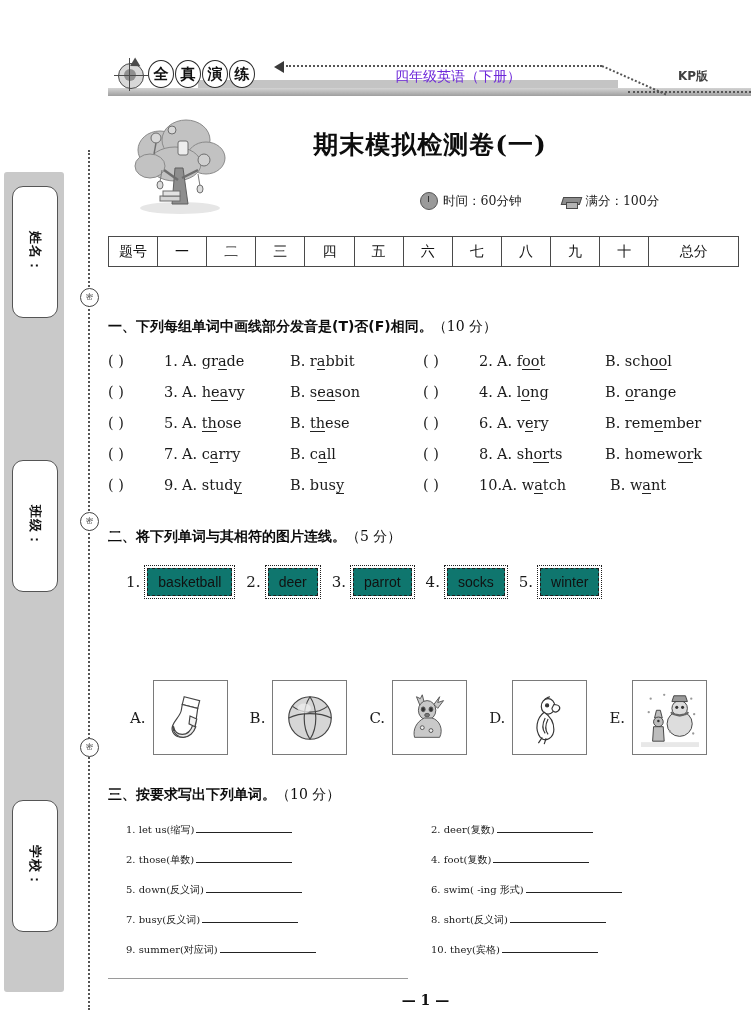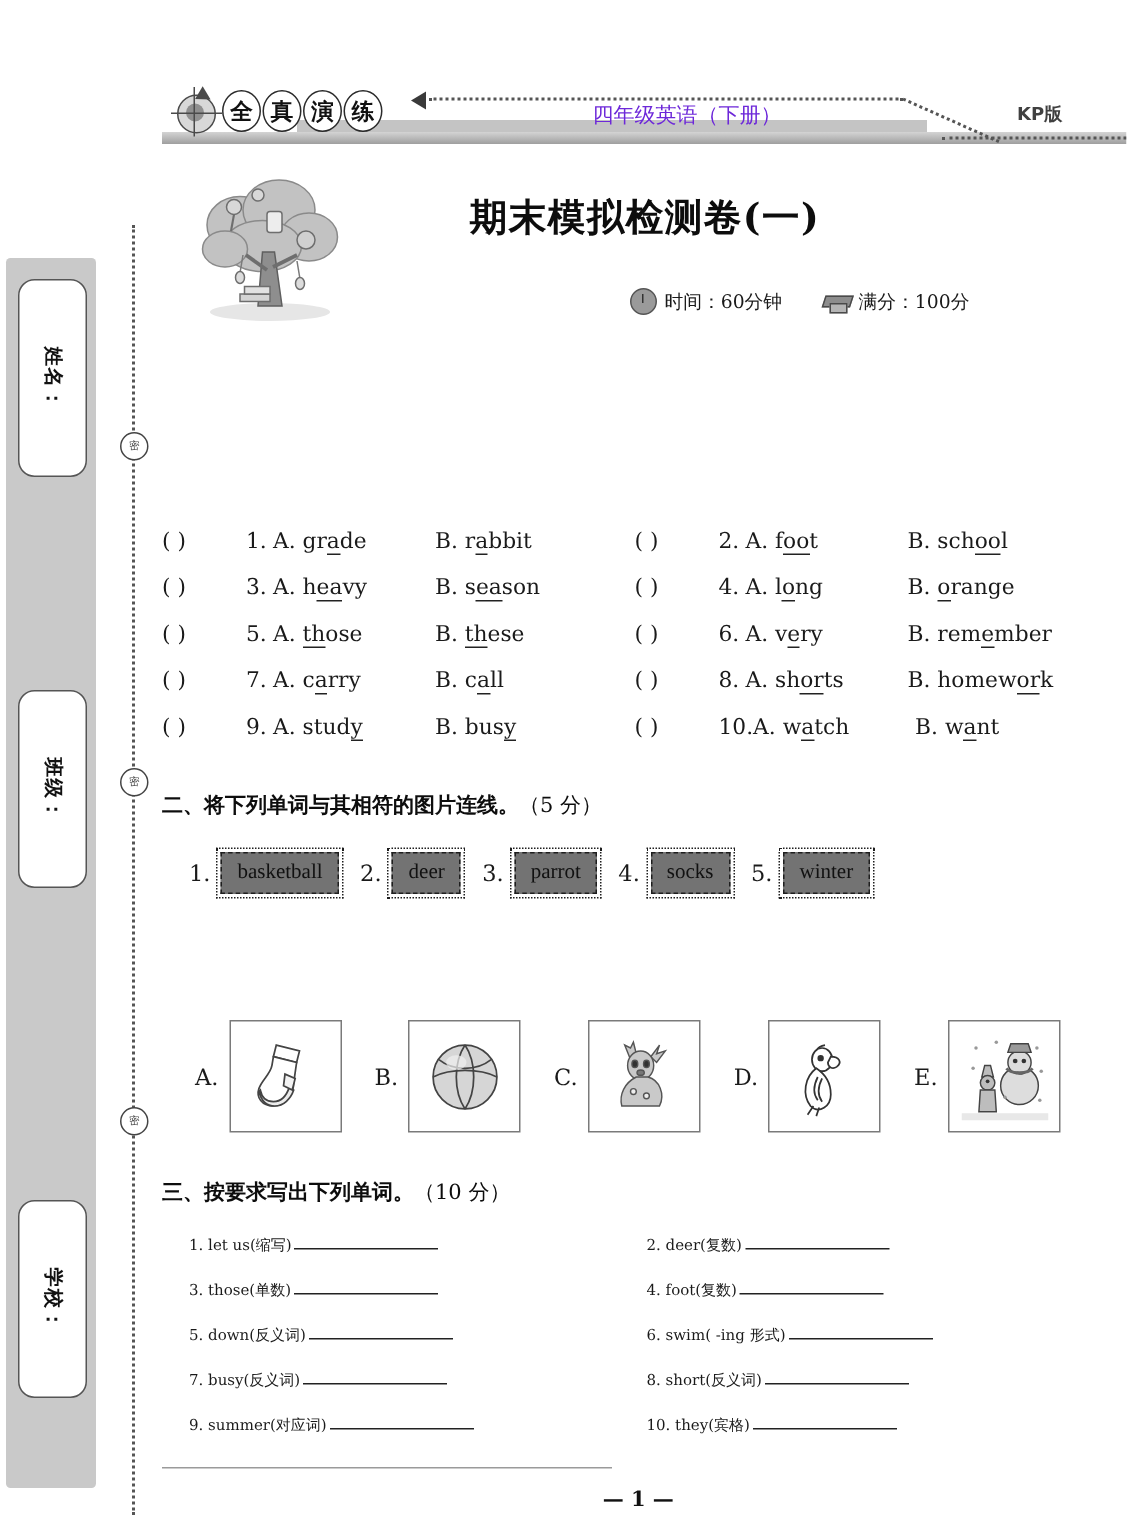--- a/index.html
+++ b/index.html
@@ -123,21 +123,21 @@
   
   .tree{position:absolute;left:20px;top:108px;width:120px;height:108px;}
 
   .paper-title{
     position:absolute;left:150px;top:128px;width:360px;text-align:center;
     font-family:"DejaVu Serif", serif;font-weight:700;font-size:25px;
     letter-spacing:1px;color:#0d0d0d;
   }
   .meta{
     position:absolute;left:320px;top:190px;width:320px;height:22px;
-    display:flex;align-items:center;gap:28px;
+    display:flex;align-items:center;gap:41px;
     font-size:12.5px;font-family:"DejaVu Serif", serif;color:#1a1a1a;
   }
   .meta-item{display:flex;align-items:center;gap:5px;white-space:nowrap;}
   .clock-ic{width:16px;height:16px;border-radius:50%;background:#9a9a9a;border:1px solid #555;position:relative;flex:0 0 auto;}
   .clock-ic::after{content:"";position:absolute;left:7px;top:3px;width:1.2px;height:6px;background:#333;}
   .cap-ic{width:18px;height:14px;position:relative;flex:0 0 auto;}
   .cap-ic .brd{position:absolute;left:0;top:3px;width:17px;height:6px;background:#8d8d8d;transform:skewX(-18deg);border:1px solid #4a4a4a;}
   .cap-ic .bse{position:absolute;left:4px;top:8px;width:10px;height:5px;background:#b5b5b5;border:1px solid #4a4a4a;}
 
   
@@ -170,22 +170,22 @@
   u{text-decoration:none;border-bottom:1px solid #222;padding-bottom:0px;}
 
   
   .p2{position:absolute;left:8px;top:560px;width:631px;}
   .wordrow{display:flex;align-items:center;height:44px;padding-left:18px;gap:0;}
   .wslot{display:flex;align-items:center;}
   .wnum{font-family:"DejaVu Serif", serif;font-size:15px;margin-right:7px;}
   .wbox{
     border:1.4px dashed #1e1e1e;
     padding:5px 10px;
-    font-family:Liberation Serif, serif;font-size:14px;color:#111;
-    background:#737373;white-space:nowrap;
+    font-family:Liberation Sans, sans-serif;font-size:14px;color:#111;
+    background:#0f766e;white-space:nowrap;
     box-shadow:0 0 0 1.5px #fff, 0 0 0 3px transparent;
     position:relative;
   }
   .wbox::before{
     content:"";position:absolute;inset:-4px;
     border:1.4px dotted #1e1e1e;
   }
 
   
   .picrow{position:absolute;left:8px;top:680px;width:631px;display:flex;align-items:center;padding-left:22px;}
@@ -306,23 +306,40 @@
         <span class="cap-ic">
             <span class="brd"></span>
             <span class="bse"></span>
           </span>
         <span>满分：100分</span>
       </div>
     </div>
 
     <table class="score-table">
       <tbody>
+          <tr>
+        <td class="hdr">题号</td>
+        <td>一</td>
+        <td>二</td>
+        <td>三</td>
+        <td>四</td>
+        <td>五</td>
+        <td>六</td>
+        <td>七</td>
+        <td>八</td>
+        <td>九</td>
+        <td>十</td>
+        <td>总分</td>
+      </tr>
     </tbody>
       </table>
 
+    <div class="sec-head" style="top:318px;">
+      <span>一、下列每组单词中画线部分发音是(T)否(F)相同。</span><span class="score">（10 分）</span>
+    </div>
 
     <div class="p1" id="p1">
         <div class="p1-row">
           <div class="p1-col">
             <span class="paren">(          )</span>
             <span class="qnum">1.</span>
             <span class="opt opt-a">A. gr<u>a</u>de</span>
             <span class="opt">B. r<u>a</u>bbit</span>
           </div>
           <div class="p1-col">
@@ -525,21 +542,21 @@
             <span>1. let us(缩写)</span>
             <span class="blank b-narrow"></span>
           </div>
           <div class="p3-col">
             <span>2. deer(复数)</span>
             <span class="blank b-narrow"></span>
           </div>
         </div>
         <div class="p3-row">
           <div class="p3-col">
-            <span>3. those(单数)</span>
+            <span>2. those(单数)</span>
             <span class="blank b-narrow"></span>
           </div>
           <div class="p3-col">
             <span>4. foot(复数)</span>
             <span class="blank b-narrow"></span>
           </div>
         </div>
         <div class="p3-row">
           <div class="p3-col">
             <span>5. down(反义词)</span>

